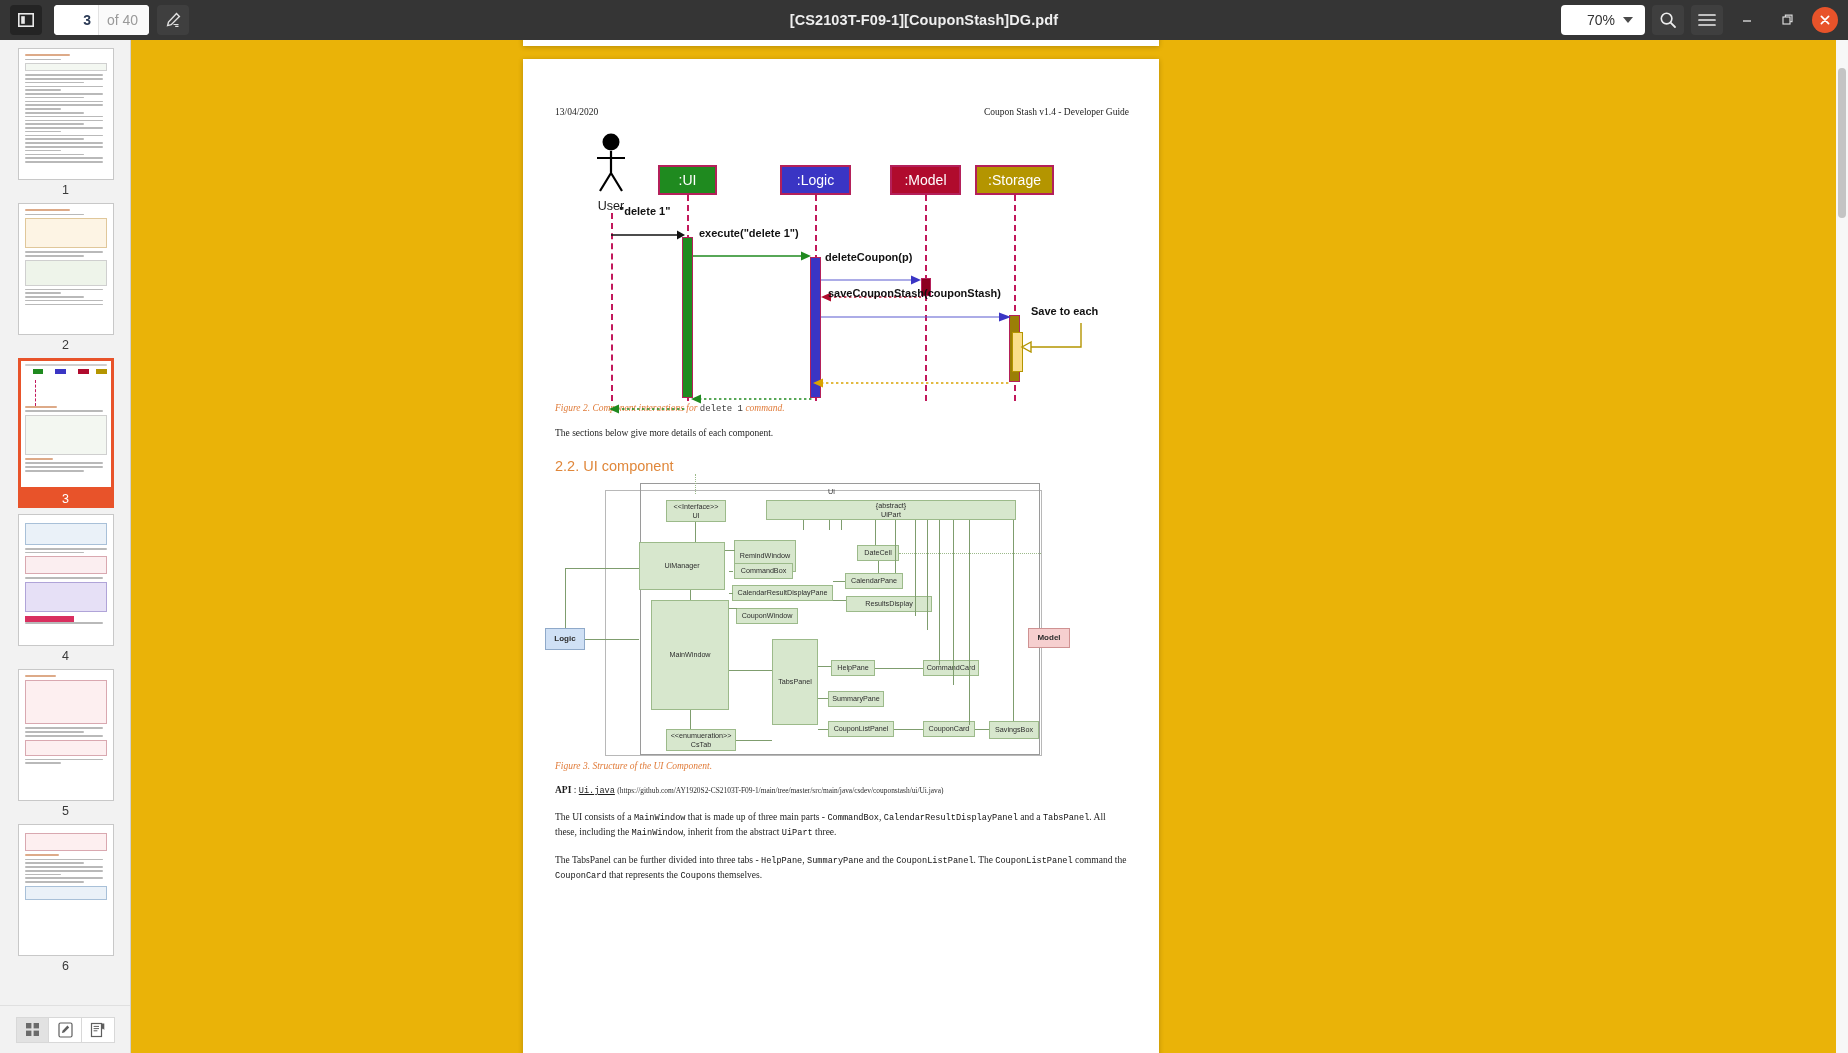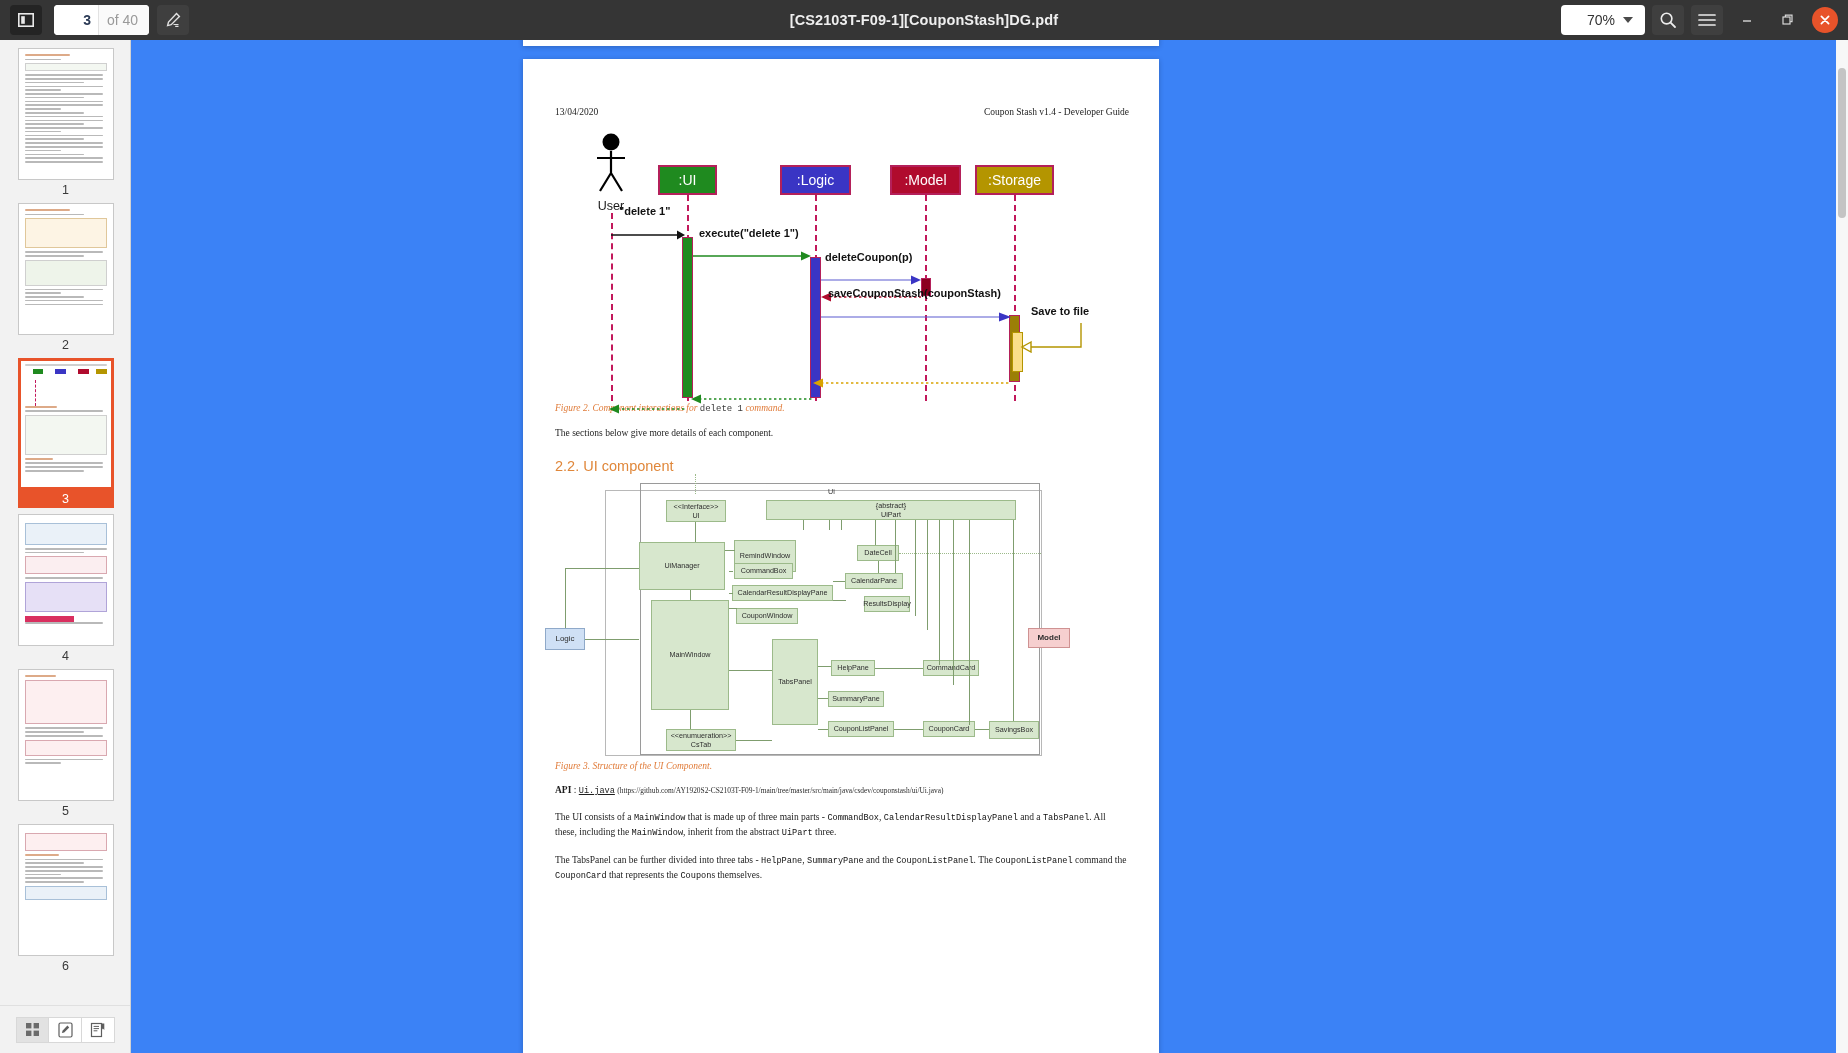--- a/index.html
+++ b/index.html
@@ -104,21 +104,21 @@
     width: 33px; height: 26px; display: flex; align-items: center;
     justify-content: center; background: #fff; border: 1px solid #d8d8d8;
     cursor: pointer;
   }
   .sb-tool.active { background: #e2e2e2; }
   .sb-tool + .sb-tool { border-left: none; }
 
   
   #viewer {
     position: absolute; left: 131px; top: 40px; right: 0; bottom: 0;
-    background: #3b82f6; overflow: hidden;
+    background: #eab308; overflow: hidden;
   }
   #scrollbar {
     position: absolute; right: 0; top: 0; width: 12px; bottom: 0; background: #f7f7f7;
   }
   #scrollthumb {
     position: absolute; right: 2px; top: 28px; width: 8px; height: 150px;
     background: #c4c4c4; border-radius: 4px;
   }
 
   .page {
@@ -175,21 +175,21 @@
   }
 
   
   #uidiag { position: relative; height: 275px; margin-top: 6px; }
   .ubox {
     position: absolute; background: #d7e7cd; border: 1px solid #9cba8a;
     display: flex; align-items: center; justify-content: center;
     font-size: 7.2px; color: #2d2d2d; text-align: center; line-height: 1.25;
     font-family: "Liberation Sans", sans-serif;
   }
-  .ubox.logic { background: #cfe0f5; border-color: #8fa9c9; font-weight: normal; font-size: 8px; }
+  .ubox.logic { background: #cfe0f5; border-color: #8fa9c9; font-weight: bold; font-size: 8px; }
   .ubox.model { background: #f6cfcf; border-color: #cf9292; font-weight: bold; font-size: 8px; }
   .uframe { position: absolute; border: 1px solid #9a9a9a; background: transparent; }
   .uframe-label {
     position: absolute; font-size: 7.2px; color: #333;
   }
   .uline { position: absolute; background: #7f9d6e; }
   .udash { position: absolute; border-top: 1px dotted #9cba8a; }
   .udashv { position: absolute; border-left: 1px dotted #9cba8a; }
 </style>
 </head>
@@ -477,21 +477,21 @@
         <path d="M10 6 H102" stroke="#b00b2d" stroke-width="1.3" stroke-dasharray="2.4 2.6"></path>
         <path d="M12 1.5 L2 6 L12 10.5 Z" fill="#b00b2d"></path>
       </svg>
 
       <div class="msg-label" style="left:305px; top:160px">saveCouponStash(couponStash)</div>
       <svg style="position:absolute;left:298px;top:184px" width="194" height="12">
         <path d="M0 6 H178" stroke="#5a5ad0" stroke-width="1.2"></path>
         <path d="M178 1.5 L190 6 L178 10.5 Z" fill="#3a35c4"></path>
       </svg>
 
-      <div class="msg-label" style="left:508px; top:178px">Save to file</div>
+      <div class="msg-label" style="left:508px; top:178px">Save to each</div>
       <svg style="position:absolute;left:496px;top:194px" width="66" height="32">
         <path d="M62 2 V26 H12" fill="none" stroke="#b49500" stroke-width="1.4"></path>
         <path d="M12 21 L3 26 L12 31 Z" fill="none" stroke="#b49500" stroke-width="1.4"></path>
       </svg>
 
       <svg style="position:absolute;left:288px;top:250px" width="206" height="12">
         <path d="M10 6 H200" stroke="#d9a300" stroke-width="1.3" stroke-dasharray="2.4 2.6"></path>
         <path d="M12 1.5 L2 6 L12 10.5 Z" fill="#d9a300"></path>
       </svg>
       <svg style="position:absolute;left:166px;top:266px" width="128" height="12">
@@ -540,21 +540,21 @@
       <div class="ubox" style="left:211px; top:83px; width:59px; height:16px">CommandBox</div>
 
       <div class="ubox" style="left:209px; top:105px; width:101px; height:16px">CalendarResultDisplayPane</div>
 
       <div class="ubox" style="left:213px; top:128px; width:62px; height:16px">CouponWindow</div>
 
       <div class="ubox" style="left:334px; top:65px; width:42px; height:16px">DateCell</div>
 
       <div class="ubox" style="left:322px; top:93px; width:58px; height:16px">CalendarPane</div>
 
-      <div class="ubox" style="left:341px; top:116px; width:46px; height:16px">ResultsDisplay</div>
+      <div class="ubox" style="left:323px; top:116px; width:86px; height:16px">ResultsDisplay</div>
 
       <div class="ubox" style="left:249px; top:159px; width:46px; height:86px">TabsPanel</div>
 
       <div class="ubox" style="left:308px; top:180px; width:44px; height:16px">HelpPane</div>
 
       <div class="ubox" style="left:400px; top:180px; width:56px; height:16px">CommandCard</div>
 
       <div class="ubox" style="left:305px; top:211px; width:56px; height:16px">SummaryPane</div>
 
       <div class="ubox" style="left:305px; top:241px; width:66px; height:16px">CouponListPanel</div>

